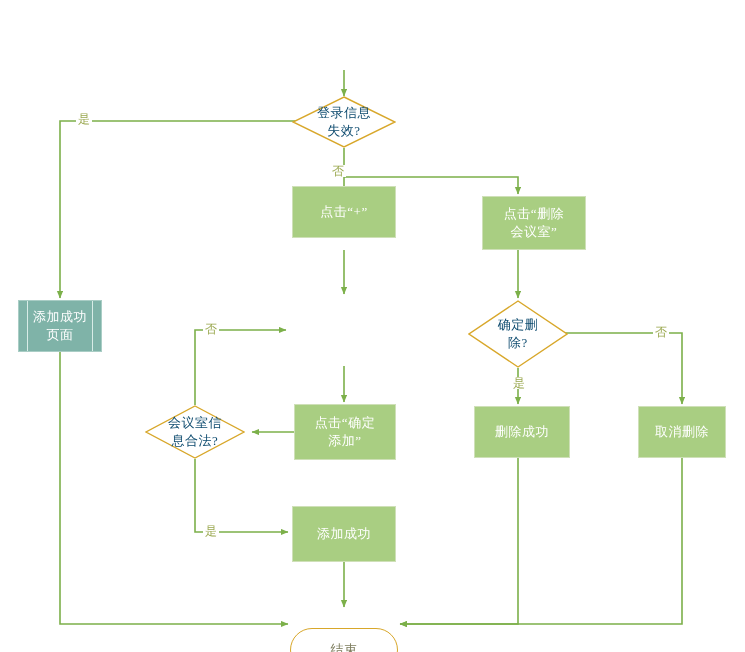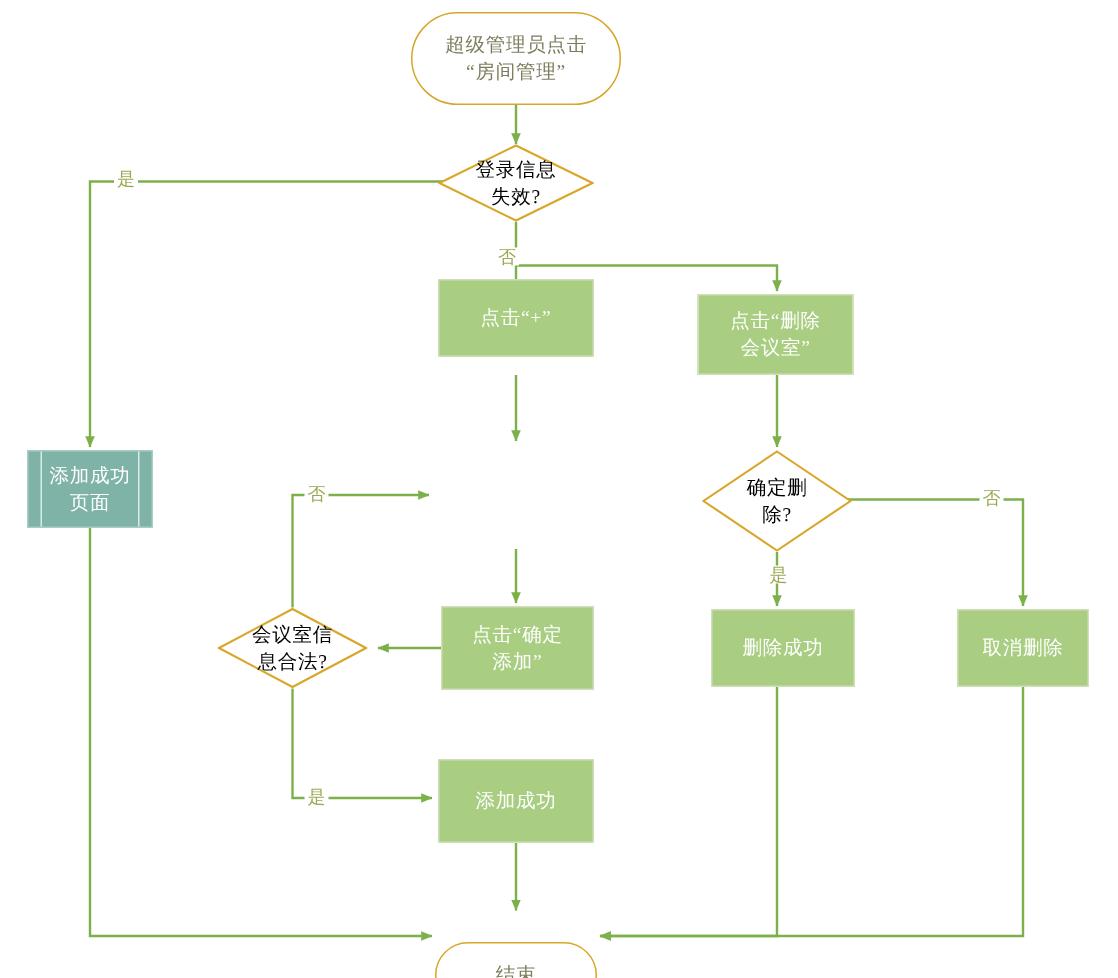--- a/index.html
+++ b/index.html
@@ -58,21 +58,21 @@
   .node-predefined::before { left: 8px; }
   .node-predefined::after  { right: 8px; }
 
   .node-terminator {
     color: #7d7d5e;
     background: #ffffff;
     border: 1.4px solid #d8a72a;
     border-radius: 999px;
   }
   .node-decision {
-    color: #000000;
+    color: #0c4a6e;
     background: transparent;
   }
   .node-data {
     color: #ffffff;
     background: transparent;
   }
   .shape-svg {
     position: absolute;
     left: 0;
     top: 0;
@@ -134,43 +134,39 @@
       <path d="M518,368 L518,404"></path>
 
       <path d="M563,333 L682,333 L682,404"></path>
 
       <path d="M518,458 L518,624 L400,624"></path>
 
       <path d="M682,458 L682,624 L400,624"></path>
     </g>
   </svg>
 
-  <div class="node node-terminator" style="left:274px; top:8px; width:140px; height:62px;">
-    <span class="node-label">超级管理员点击
-“房间管理”</span>
-  </div>
 
   <div class="node node-decision" style="left:292px; top:96px; width:104px; height:52px;">
     <svg class="shape-svg" viewBox="0 0 104 52" preserveAspectRatio="none">
       <polygon points="52,1 103,26 52,51 1,26" fill="#ffffff" stroke="#d8a72a" stroke-width="1.4"></polygon>
     </svg>
     <span class="node-label">登录信息
 失效?</span>
   </div>
 
   <div class="node node-predefined" style="left:18px; top:300px; width:84px; height:52px;">
     <span class="node-label">添加成功
 页面</span>
   </div>
 
   <div class="node node-process" style="left:292px; top:186px; width:104px; height:52px;">
     <span class="node-label">点击“+”</span>
   </div>
 
-  <div class="node node-process" style="left:465px; top:196px; width:104px; height:54px;">
+  <div class="node node-process" style="left:482px; top:196px; width:104px; height:54px;">
     <span class="node-label">点击“删除
 会议室”</span>
   </div>
 
 
   <div class="node node-process" style="left:294px; top:404px; width:102px; height:56px;">
     <span class="node-label">点击“确定
 添加”</span>
   </div>
 

